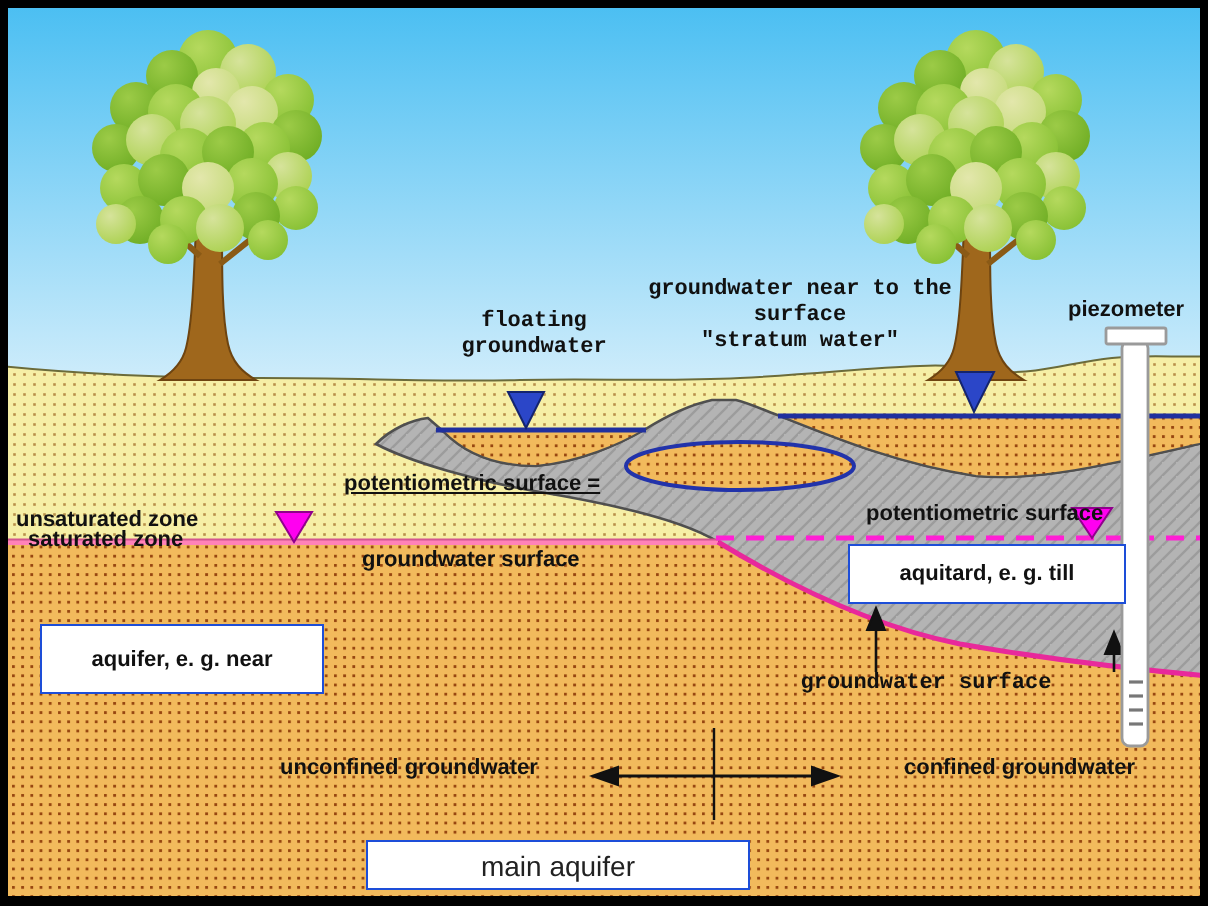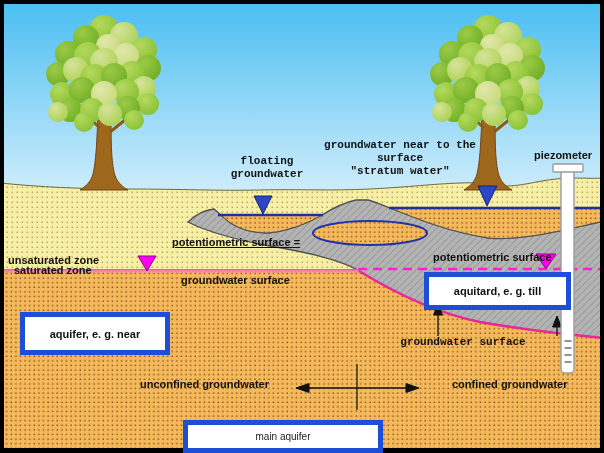--- a/index.html
+++ b/index.html
@@ -7,25 +7,25 @@
     position:relative;width:604px;height:453px;overflow:hidden;
     font-family:"Liberation Sans",sans-serif;background:#fff;
   }
   .stage svg{position:absolute;left:0;top:0;}
   .lbl{
     position:absolute;font-size:11px;font-weight:bold;color:#111;
     line-height:13px;white-space:nowrap;z-index:5;
   }
   .lbl.center{text-align:center;transform:translateX(-50%);white-space:pre-line;font-family:Liberation Mono, monospace;}
   .whitebox{
-    position:absolute;background:#fff;border:5px solid #1d4ed8;z-index:5;
+    position:absolute;background:#fff;border:1px solid #1d4ed8;z-index:5;
     display:flex;align-items:center;justify-content:center;
     font-size:11px;font-weight:bold;color:#111;
   }
-  .whitebox.plain{font-weight:normal;font-size:10px;color:#222;}
+  .whitebox.plain{font-weight:normal;font-size:14px;color:#222;}
 </style>
 </head>
 <body>
 
 <div class="stage">
 
 <svg width="604" height="453" viewBox="0 0 604 453">
   <defs>
     <linearGradient id="sky" x1="0" y1="0" x2="0" y2="1">
       <stop offset="0" stop-color="#49BEF2"></stop>

